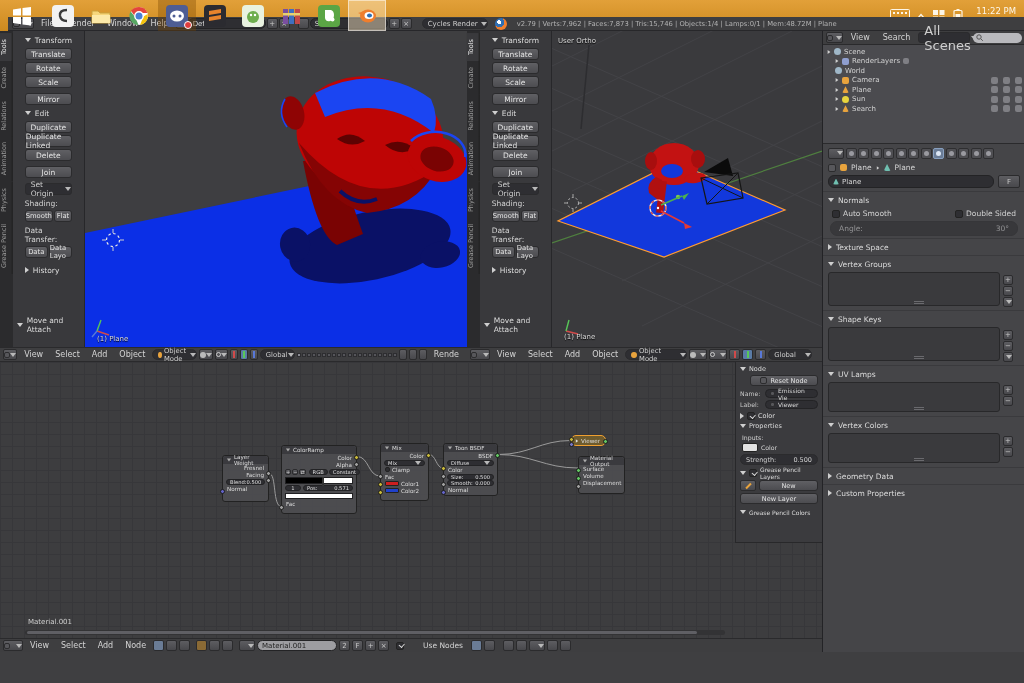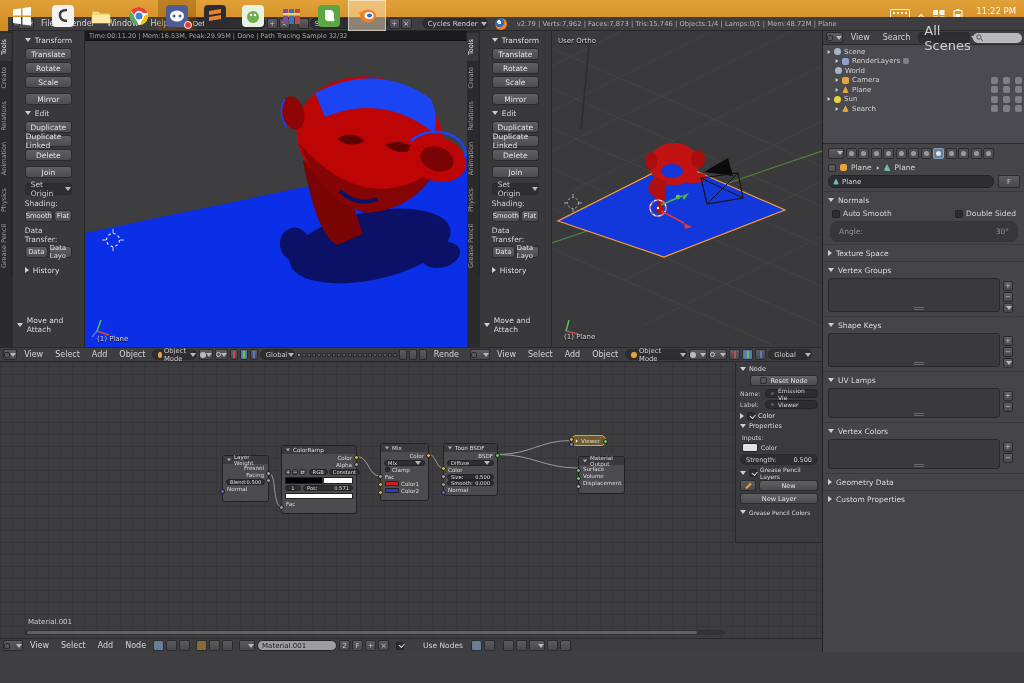--- a/index.html
+++ b/index.html
@@ -26,21 +26,21 @@
   .tb-btn.active-app { background:rgba(255,235,200,.45); border:1px solid rgba(255,255,255,.5); }
   .tb-ico { width:22px; height:22px; border-radius:4px; position:relative; overflow:hidden; }
   #tray { margin-left:auto; display:flex; align-items:center; gap:7px; padding-right:8px; color:#fdf6e7; }
   #clock { text-align:right; font-size:8.5px; line-height:10px; color:#fdf6e7; }
   .badge { position:absolute; right:4px; bottom:2px; width:8px; height:8px; border-radius:50%;
     background:#e03c3c; border:1px solid #fff; }
 
   
   .menu { font-size:8px; color:#d4d4d4; padding:0 5px; line-height:13px; }
   .btn { background:linear-gradient(#606064,#4c4c50); border:1px solid #2b2b2d; border-radius:3px;
-    color:#e4e4e4; font-size:7.5px; height:21px; display:flex; align-items:center; justify-content:center; }
+    color:#e4e4e4; font-size:7.5px; height:15px; display:flex; align-items:center; justify-content:center; }
   .btn.dark { background:#2e2e32; color:#cfcfcf; justify-content:flex-start; padding-left:5px; }
   .field { background:#2e2e32; border:1px solid #232325; border-radius:6px; color:#d8d8d8;
     font-size:7px; height:11px; display:flex; align-items:center; padding:0 4px; gap:3px; }
   .phdr { display:flex; align-items:center; gap:4px; font-size:7.5px; color:#dcdcdc; height:12px; }
   .tri-d { width:0; height:0; border-left:3.5px solid transparent; border-right:3.5px solid transparent;
     border-top:4.5px solid #cfcfcf; }
   .tri-r { width:0; height:0; border-top:3.5px solid transparent; border-bottom:3.5px solid transparent;
     border-left:4.5px solid #cfcfcf; }
   .dd::after { content:""; width:0; height:0; border-left:3px solid transparent; border-right:3px solid transparent;
     border-top:4px solid #b9b9b9; margin-left:auto; }
@@ -225,23 +225,20 @@
           <span class="tri-r"></span>
           <span>History</span>
         </div>
       <div class="ts-foot phdr">
           <span class="tri-d"></span>
           <span>Move and Attach</span>
         </div>
     </div>
   </div>
 
-  <div class="abs" id="render-strip" style="left:85px;top:31px;width:382px;height:10px">
-    <span>Time:00:11.20 | Mem:16.53M, Peak:29.95M | Done | Path Tracing Sample 32/32</span>
-  </div>
 
   <div class="abs" style="left:85px;top:41px;width:382px;height:306px">
     <svg width="382" height="306">
       <rect width="382" height="306" fill="#3e3e41"></rect>
       <polygon points="0,192 382,112 382,306 0,306" fill="#0b2fe6"></polygon>
       <g transform="rotate(-12 285 205)" fill="#0a1166">
         <ellipse cx="285" cy="205" rx="82" ry="34"></ellipse>
         <ellipse cx="212" cy="188" rx="15" ry="17"></ellipse>
         <ellipse cx="352" cy="228" rx="20" ry="13"></ellipse>
       </g>
@@ -773,21 +770,21 @@
         <div class="ol-row" style="padding-left:12px">
           <span class="tri-r" style="transform:scale(.7)"></span>
           <span class="ol-ico" style="background:#e8a33d;clip-path:polygon(50% 0,100% 100%,0 100%)"></span>
           <span>Plane</span>
           <span class="ol-toggles">
               <i></i>
               <i></i>
               <i></i>
             </span>
         </div>
-        <div class="ol-row" style="padding-left:4px">
+        <div class="ol-row" style="padding-left:12px">
           <span class="tri-r" style="transform:scale(.7)"></span>
           <span class="ol-ico" style="background:#e8d43d;border-radius:50%"></span>
           <span>Sun</span>
           <span class="ol-toggles">
               <i></i>
               <i></i>
               <i></i>
             </span>
         </div>
         <div class="ol-row" style="padding-left:12px">

